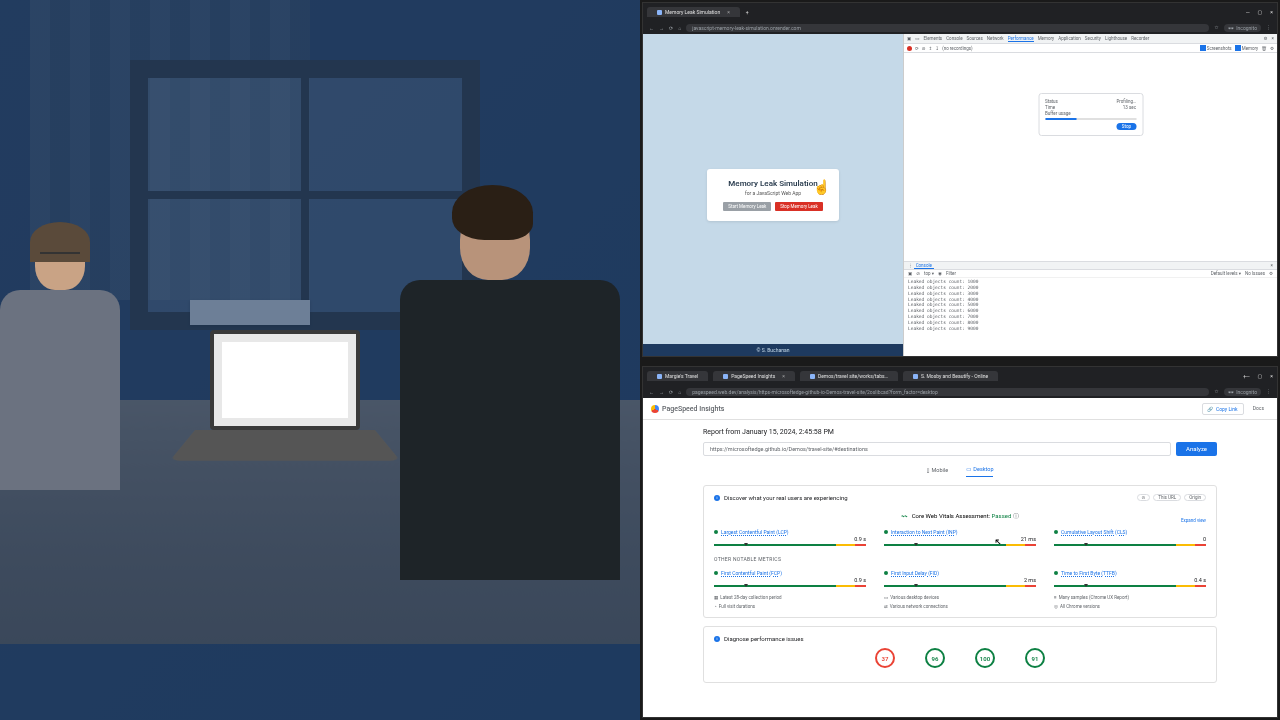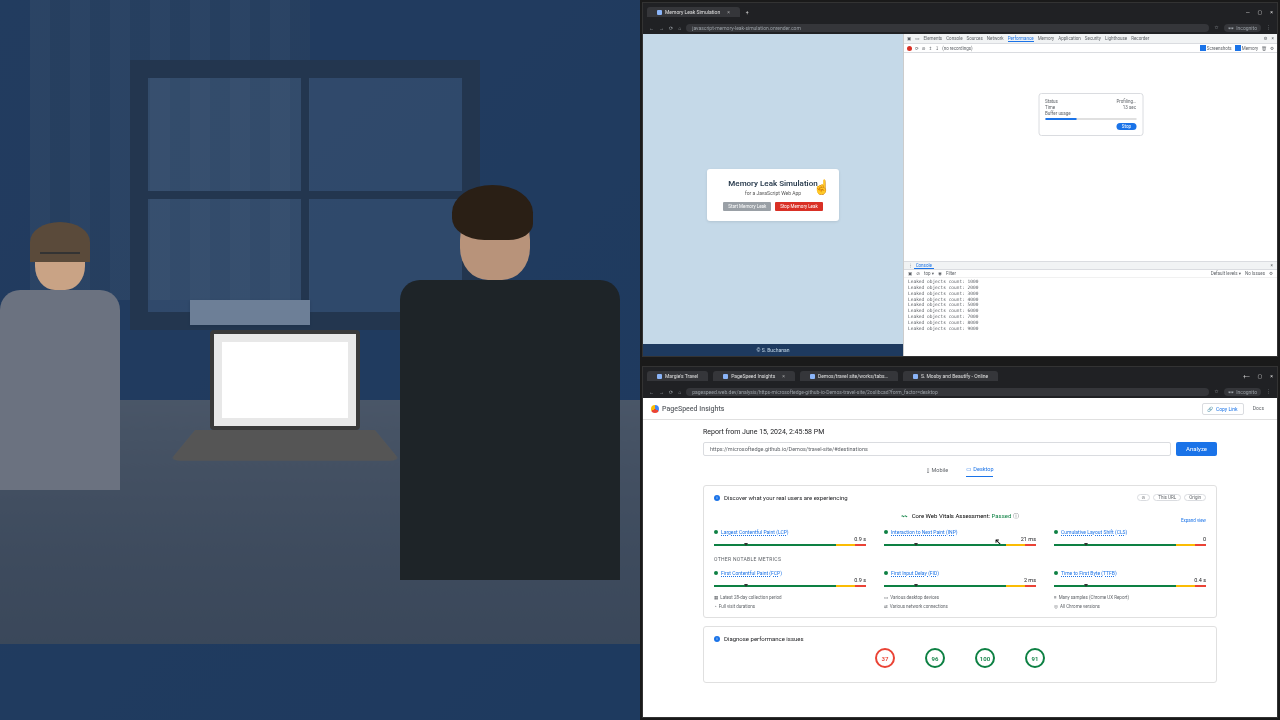--- a/index.html
+++ b/index.html
@@ -341,21 +341,21 @@
     </div>
     <div class="psi-actions">
       <div class="psi-copy">
           <span>🔗</span>
           <span>Copy Link</span>
         </div>
       <div class="psi-docs">Docs</div>
     </div>
   </div>
   <div class="psi-body">
-    <div class="psi-report-date">Report from June 15, 2024, 2:45:58 PM</div>
+    <div class="psi-report-date">Report from January 15, 2024, 2:45:58 PM</div>
     <div class="psi-url-row">
       <div class="psi-url-input">https://microsoftedge.github.io/Demos/travel-site/#destinations</div>
       <div class="psi-analyze">Analyze</div>
     </div>
     <div class="psi-device-tabs">
       <span>
           <span>▯</span>
           <span>Mobile</span>
         </span>
       <span class="active">

